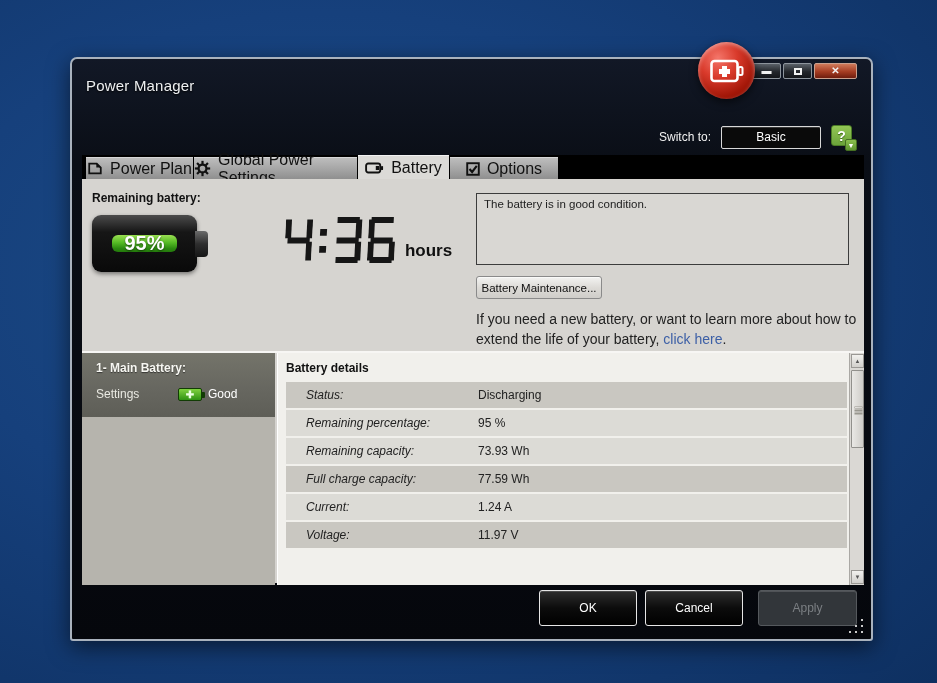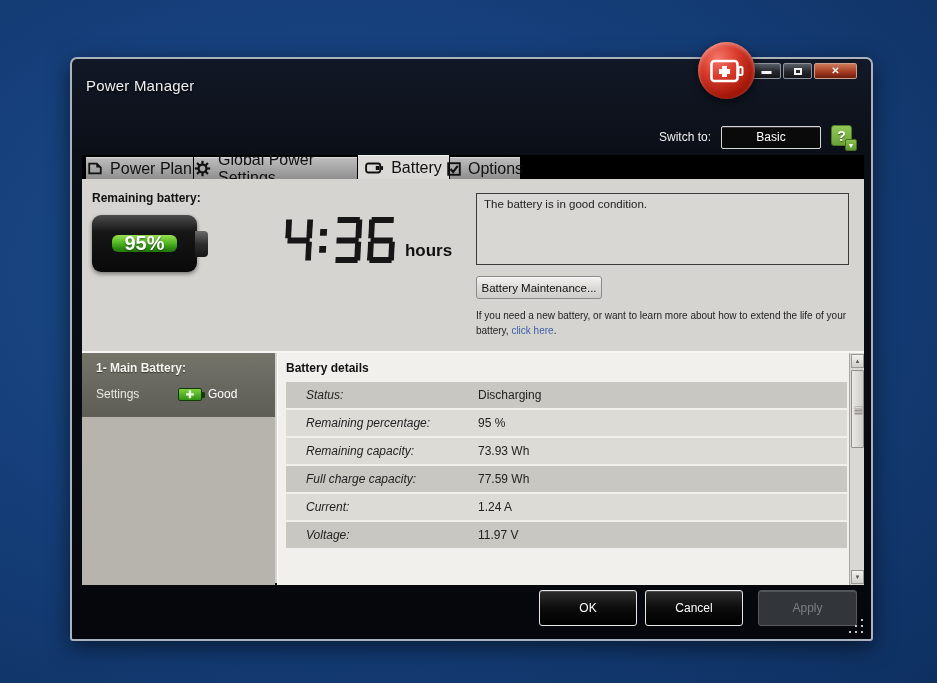--- a/index.html
+++ b/index.html
@@ -80,21 +80,21 @@
 
   .condition-box { position:absolute; left:394px; top:14px; width:373px; height:72px;
     border:1px solid #3c3c3c; background:#d9d7d3; font-size:11.5px; color:#222; padding:4px 7px; }
 
   .maint-btn { position:absolute; left:394px; top:97px; width:126px; height:23px;
     background:linear-gradient(180deg,#f3f3f1 0%, #dddbd7 50%, #cfcdc9 100%);
     border:1px solid #8a8a8a; border-radius:3px; font-size:11.5px; color:#111;
     display:flex; align-items:center; justify-content:center; cursor:pointer;
     box-shadow:0 1px 0 rgba(255,255,255,.6) inset; }
 
-  .info-text { position:absolute; left:394px; top:130px; width:385px; font-size:10px; color:#222; line-height:1.45; }
+  .info-text { position:absolute; left:394px; top:130px; width:385px; font-size:14px; color:#222; line-height:1.45; }
   .info-link { color:#3c5fa6; cursor:pointer; }
 
   
   .lower { position:absolute; left:0; top:172px; width:782px; height:232px; border-top:2px solid #f7f6f4; }
   .left-panel { position:absolute; left:0; top:0; width:193px; height:232px; background:#b6b4ad; }
   .left-head { height:64px; background:linear-gradient(180deg,#74746a 0%, #676760 55%, #5e5e57 100%);
     padding:8px 12px 0 14px; }
   .left-title { color:#f7f7f2; font-size:12px; font-weight:bold; text-shadow:0 1px 1px rgba(0,0,0,.5); }
   .cond-row { margin-top:12px; display:flex; align-items:center; gap:10px; }
   .cond-label { color:#e9e9e2; font-size:12px; width:72px; }
@@ -200,21 +200,21 @@
       <div class="tab active" style="width:91px">
         <span>
           <svg width="19" height="12" viewBox="0 0 22 14">
             <rect x="1.2" y="1.8" width="16.5" height="10.4" rx="2.5" fill="none" stroke="#111" stroke-width="2.2"></rect>
             <rect x="12.5" y="4.6" width="4" height="4.8" fill="#111"></rect>
             <rect x="18.6" y="4.6" width="2.4" height="4.8" rx="1" fill="#111"></rect>
           </svg>
         </span>
         <span>Battery</span>
       </div>
-      <div class="tab" style="width:70px">
+      <div class="tab" style="width:108px">
         <span>
           <svg width="14" height="14" viewBox="0 0 16 16">
             <rect x="1.4" y="1.4" width="13.2" height="13.2" fill="none" stroke="#111" stroke-width="2.2"></rect>
             <path d="M4 8 l3 3.4 L12.3 4.4" fill="none" stroke="#111" stroke-width="2.4"></path>
           </svg>
         </span>
         <span>Options</span>
       </div>
     </div>
 

